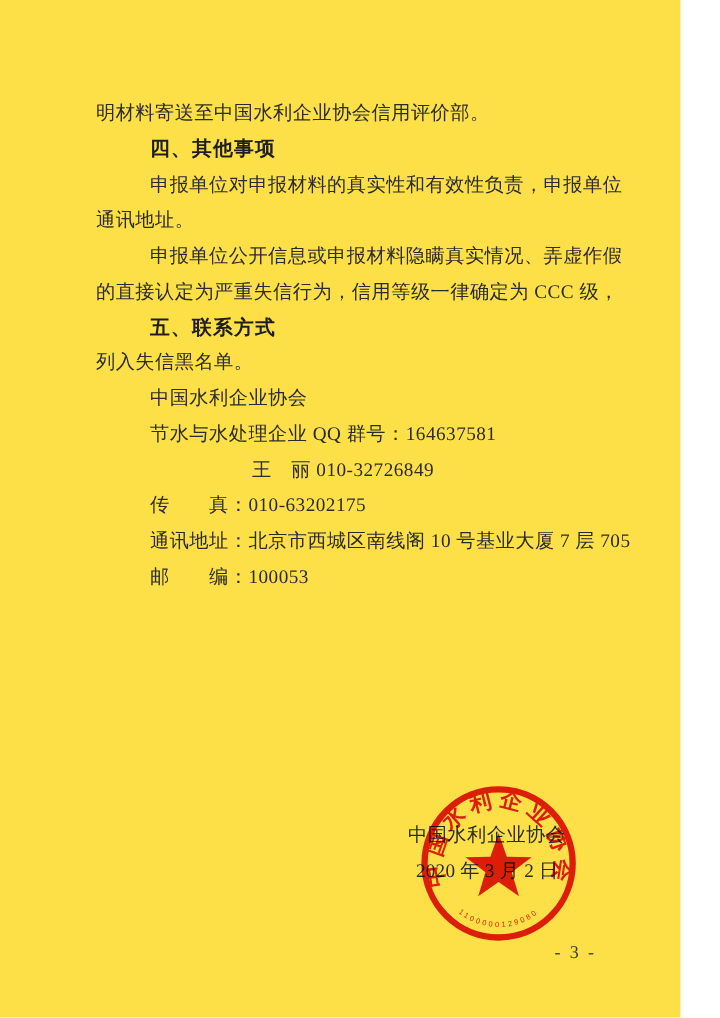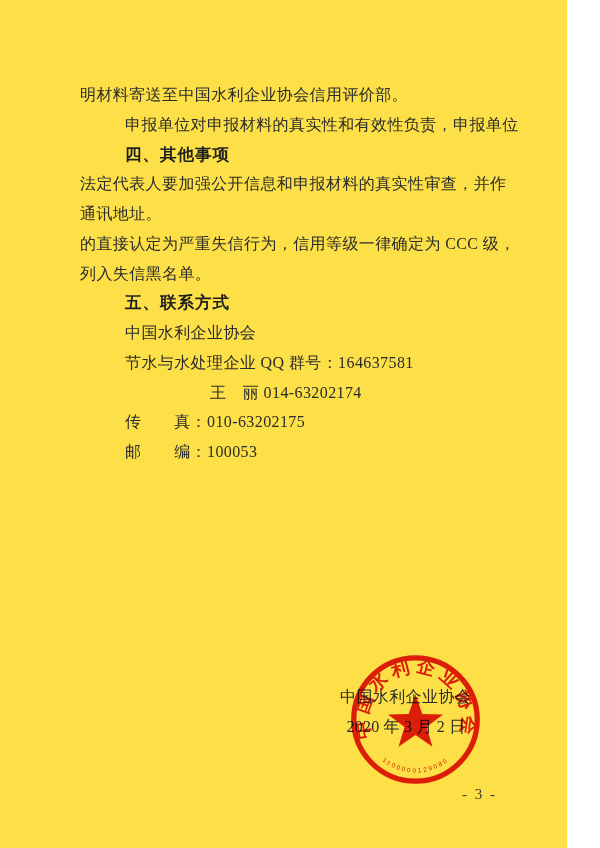--- a/index.html
+++ b/index.html
@@ -66,35 +66,36 @@
   }
 </style>
 </head>
 <body>
 
 <div class="page">
 
   <div class="content">
     <div class="ln">明材料寄送至中国水利企业协会信用评价部。</div>
 
+    <div class="ln heading indent">四、其他事项</div>
+
     <div class="ln indent">申报单位对申报材料的真实性和有效性负责，申报单位</div>
-
-    <div class="ln heading indent">四、其他事项</div>
-    <div class="ln">法定代表人要加强公开信息和申报材料的真实性审查，并作</div>
     <div class="ln">通讯地址。</div>
 
+    <div class="ln indent">申报单位公开信息或申报材料隐瞒真实情况、弄虚作假</div>
     <div class="ln">的直接认定为严重失信行为，信用等级一律确定为 CCC 级，</div>
+    <div class="ln heading indent">五、联系方式</div>
+
     <div class="ln">列入失信黑名单。</div>
-
-    <div class="ln heading indent">五、联系方式</div>
 
     <div class="ln indent">中国水利企业协会</div>
     <div class="ln indent">节水与水处理企业 QQ 群号：164637581</div>
-    <div class="ln contact2-indent">王　丽 014-63202174</div>
+    <div class="ln contact2-indent">王　丽 010-32726849</div>
     <div class="ln indent">传　　真：010-63202175</div>
+    <div class="ln indent">通讯地址：北京市西城区南线阁 10 号基业大厦 7 层 705</div>
     <div class="ln indent">邮　　编：100053</div>
 
     <div class="blank"></div>
 
   </div>
 
   <div class="signature">
     <div class="org">中国水利企业协会</div>
     <div class="date">2020 年 3 月 2 日</div>
   </div>

